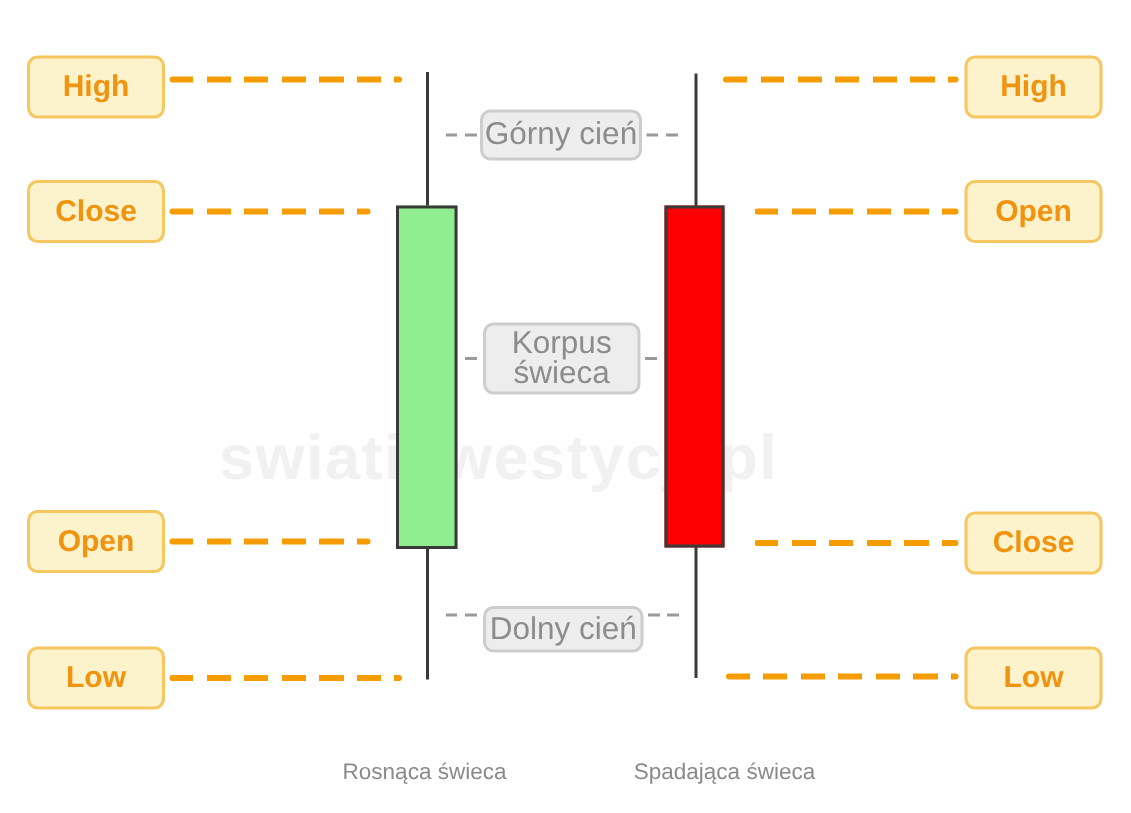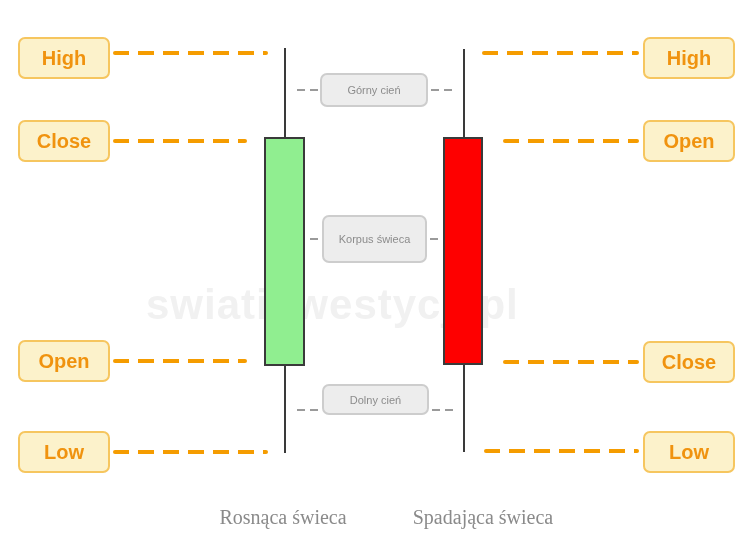--- a/index.html
+++ b/index.html
@@ -42,42 +42,42 @@
   #od-close-l{left:113px;top:139px;width:134px;}
   #od-open-l{left:113px;top:359px;width:134px;}
   #od-low-l{left:113px;top:450px;width:155px;}
   #od-high-r{left:482px;top:51px;width:157px;}
   #od-open-r{left:503px;top:139px;width:136px;}
   #od-close-r{left:503px;top:360px;width:136px;}
   #od-low-r{left:484px;top:449px;width:155px;}
   
   .note{
     box-sizing:border-box;border:2px solid var(--note-border,#cdcdcd);border-radius:7px;
-    background:var(--note-bg,#ededed);color:var(--note-text,#8c8c8c);font-size:11px;
+    background:var(--note-bg,#ededed);color:var(--note-text,#8c8c8c);font-size:21px;
     display:flex;align-items:center;justify-content:center;text-align:center;
     line-height:20px;z-index:4;
   }
   #note-upper{left:320px;top:73px;width:108px;height:34px;}
   #note-body{left:322px;top:215px;width:105px;height:48px;}
-  #note-lower{left:322px;top:384px;width:107px;height:31px;}
+  #note-lower{left:322px;top:404px;width:107px;height:31px;}
   
   .gdash{
     height:2px;z-index:2;
     background:repeating-linear-gradient(90deg,#9a9a9a 0 8px,transparent 8px 13px);
   }
   #gd-upper-l{left:297px;top:89px;width:21px;}
   #gd-upper-r{left:431px;top:89px;width:21px;}
   #gd-body-l{left:310px;top:238px;width:8px;}
   #gd-body-r{left:430px;top:238px;width:8px;}
   #gd-lower-l{left:297px;top:409px;width:21px;}
   #gd-lower-r{left:432px;top:409px;width:21px;}
   
   .caption{
-    top:506px;width:210px;text-align:center;font-size:20px;color:var(--caption,#8a8a8a);
-    z-index:4;white-space:nowrap;font-family:Liberation Serif, serif;
+    top:506px;width:210px;text-align:center;font-size:15px;color:var(--caption,#8a8a8a);
+    z-index:4;white-space:nowrap;
   }
   #caption-rising{left:178px;}
   #caption-falling{left:378px;}
 </style>
 </head>
 <body>
 
 <div id="stage" style="--green: #90EE90; --red: #FE0000; --orange: #F59C00; --tag-bg: #FCF2CB; --tag-border: #F6C65F; --tag-text: #F0930F; --note-bg: #EDEDED; --note-border: #CDCDCD; --note-text: #8C8C8C; --caption: #8A8A8A; --wick: #3A3A3A; --watermark: #F1F1F1;">
 
   <div id="watermark" class="abs">swiatinwestycji.pl</div>

